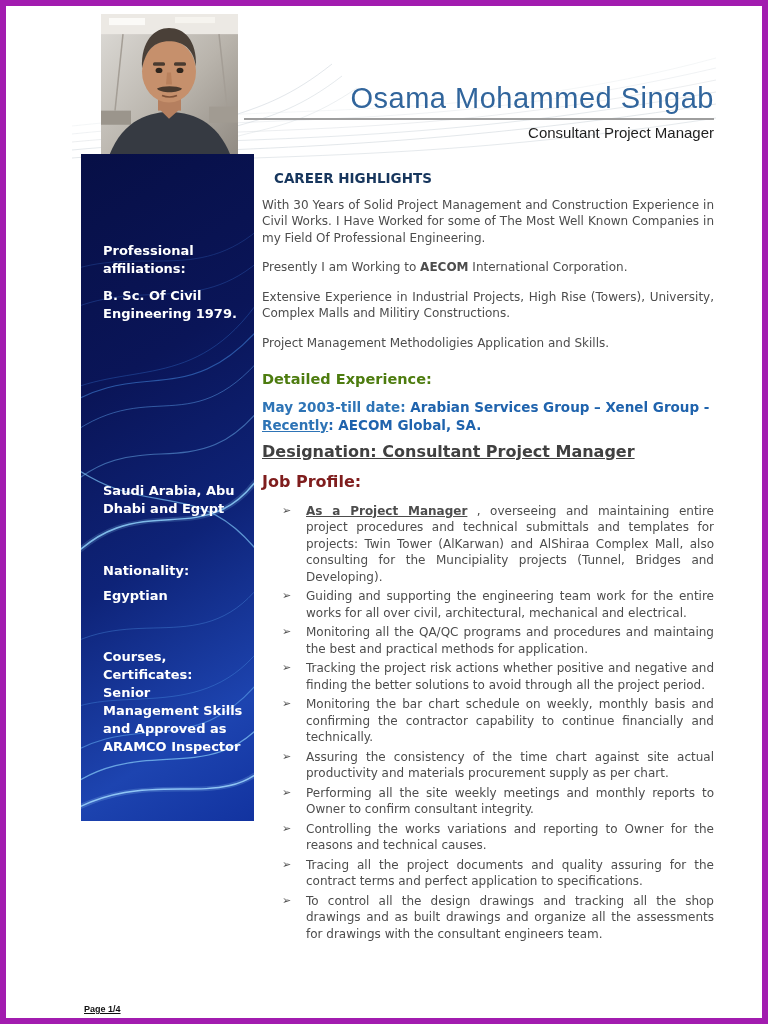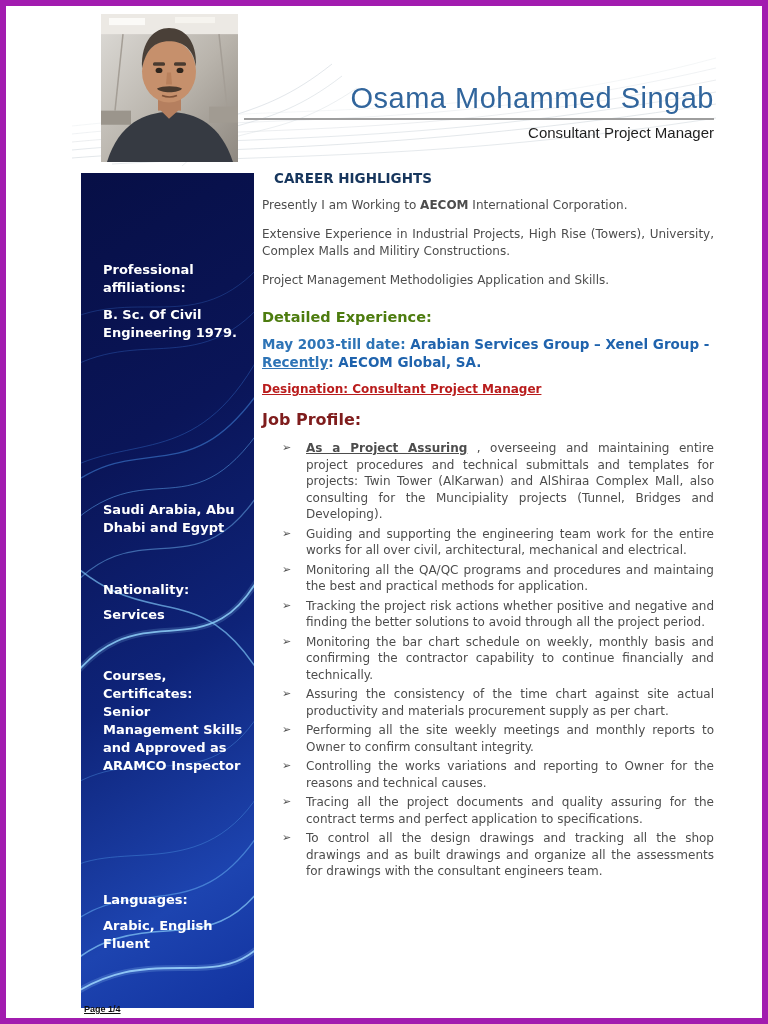--- a/index.html
+++ b/index.html
@@ -11,39 +11,39 @@
   .header-waves{position:absolute;left:66px;top:0;width:644px;height:162px;pointer-events:none;}
   .photo{position:absolute;left:95px;top:8px;width:137px;height:148px;overflow:hidden;background:#b9b4ac;}
   .photo svg{display:block;width:100%;height:100%;}
   .name-wrap{position:absolute;left:238px;top:76px;width:470px;text-align:right;}
   .name{margin:0;font-family:"Liberation Sans",sans-serif;font-weight:400;font-size:29px;
         letter-spacing:.5px;color:#31659c;line-height:32px;}
   .rule{border-bottom:2px solid #9e9e9e;margin:4px 0 4px 0;}
   .subtitle{font-family:"Liberation Sans",sans-serif;font-size:15px;color:#1f1f1f;}
 
   
-  .sidebar{position:absolute;left:75px;top:167px;width:173px;height:835px;overflow:hidden;
+  .sidebar{position:absolute;left:75px;top:148px;width:173px;height:667px;overflow:hidden;
            background:linear-gradient(148deg,#070f46 0%,#0a1558 32%,#0e2378 58%,#1d44b0 84%,#1233a0 100%);}
   .sidebar svg{position:absolute;inset:0;width:100%;height:100%;}
   .side-item{position:absolute;left:22px;width:140px;color:#ffffff;font-weight:700;
              font-size:13px;line-height:18px;}
   .si0{top:88px}.si1{top:133px}.si2{top:283px}.si3{top:328px}.si4{top:408px}
   .si5{top:433px}.si6{top:494px}.si7{top:718px}.si8{top:744px}
 
   
   .main{position:absolute;left:256px;top:158px;width:452px;color:#4d4d4d;
         font-size:12px;line-height:16.5px;}
   .ch-heading{color:#17365d;font-size:13.5px;font-weight:700;margin:6px 0 10px 12px;}
   p.just{text-align:justify;margin:0 0 13px 0;}
   .b{font-weight:700;}
   .de-heading{color:#4d7c0f;font-size:14.5px;font-weight:700;margin:20px 0 10px 0;}
   .period{font-weight:700;font-size:13.5px;line-height:18px;margin:0 0 10px 0;color:#1f63ad;}
   .period .alt{color:#2e74b6;}
   .period .link{color:#2e74b6;text-decoration:underline;cursor:pointer;}
-  .designation{font-weight:700;font-size:12px;color:#b91c1c;text-decoration:underline;margin:0 0 14px 0;}
+  .designation{font-weight:700;font-size:16px;color:#404040;text-decoration:underline;margin:0 0 14px 0;}
   .job-label{font-weight:700;font-size:16px;color:#7f1d1d;margin:0 0 12px 0;}
   ul.bullets{list-style:none;margin:0;padding:0;}
   ul.bullets li{position:relative;padding-left:44px;text-align:justify;margin:0 0 3px 0;}
   .arrow{position:absolute;left:20px;top:0;font-size:11px;color:#4d4d4d;}
   .lead{font-weight:700;text-decoration:underline;}
 
   
   .footer{position:absolute;left:78px;top:998px;font-family:"Liberation Sans",sans-serif;
           font-size:9px;font-weight:700;color:#111;text-decoration:underline;}
 </style>
@@ -117,44 +117,45 @@
       <path d="M-20,760 C50,690 120,770 190,640" stroke="#5b9ee6" stroke-opacity="0.65" stroke-width="1.3"></path>
       <path d="M-20,800 C60,720 130,800 190,700" stroke="#82c4f4" stroke-opacity="0.75" stroke-width="1.6"></path>
       <path d="M-20,830 C70,760 140,830 190,760" stroke="#9fd8ff" stroke-opacity="0.85" stroke-width="1.8"></path>
       <path d="M-20,830 C70,760 140,830 190,760" stroke="#9fd8ff" stroke-opacity="0.2" stroke-width="6"></path>
       <path d="M-20,620 C60,560 130,640 190,520" stroke="#4a8bdc" stroke-opacity="0.45"></path>
     </svg>
     <div class="side-item si0">Professional affiliations:</div>
     <div class="side-item si1">B. Sc. Of Civil Engineering 1979.</div>
     <div class="side-item si3">Saudi Arabia, Abu Dhabi and Egypt</div>
     <div class="side-item si4">Nationality:</div>
-    <div class="side-item si5">Services</div>
+    <div class="side-item si5">Egyptian</div>
     <div class="side-item si6">Courses, Certificates: Senior Management Skills and Approved as ARAMCO Inspector</div>
     <div class="side-item si7">Languages:</div>
     <div class="side-item si8">Arabic, English Fluent</div>
   </aside>
 
   <main class="main">
     <h2 class="ch-heading">CAREER HIGHLIGHTS</h2>
 
+    <p class="just">With 30 Years of Solid Project Management and Construction Experience in Civil Works. I Have Worked for some of The Most Well Known Companies in my Field Of Professional Engineering.</p>
 
     <p class="just"><span>Presently I am Working to </span><span class="b">AECOM</span><span> International Corporation.</span></p>
 
     <p class="just">Extensive Experience in Industrial Projects, High Rise (Towers), University, Complex Malls and Militiry Constructions.</p>
     <p class="just">Project Management Methodoligies Application and Skills.</p>
 
     <h3 class="de-heading">Detailed Experience:</h3>
 
     <div class="period"><span class="alt">May 2003-till date: </span><span>Arabian Services Group – Xenel Group</span><span> - </span><span class="link">Recently</span><span>: </span><span>AECOM Global, SA.</span></div>
 
     <div class="designation">Designation: Consultant Project Manager</div>
     <div class="job-label">Job Profile:</div>
 
     <ul class="bullets">
-      <li><span class="arrow">➢</span><span class="lead">As a Project Assuring</span><span> , overseeing and maintaining entire project procedures and technical submittals and templates for projects: Twin Tower (AlKarwan) and AlShiraa Complex Mall, also consulting for the Muncipiality projects (Tunnel, Bridges and Developing).</span></li>
+      <li><span class="arrow">➢</span><span class="lead">As a Project Manager</span><span> , overseeing and maintaining entire project procedures and technical submittals and templates for projects: Twin Tower (AlKarwan) and AlShiraa Complex Mall, also consulting for the Muncipiality projects (Tunnel, Bridges and Developing).</span></li>
       <li><span class="arrow">➢</span><span class="lead"></span><span>Guiding and supporting the engineering team work for the entire works for all over civil, architectural, mechanical and electrical.</span></li>
       <li><span class="arrow">➢</span><span class="lead"></span><span>Monitoring all the QA/QC programs and procedures and maintaing the best and practical methods for application.</span></li>
       <li><span class="arrow">➢</span><span class="lead"></span><span>Tracking the project risk actions whether positive and negative and finding the better solutions to avoid through all the project period.</span></li>
       <li><span class="arrow">➢</span><span class="lead"></span><span>Monitoring the bar chart schedule on weekly, monthly basis and confirming the contractor capability to continue financially and technically.</span></li>
       <li><span class="arrow">➢</span><span class="lead"></span><span>Assuring the consistency of the time chart against site actual productivity and materials procurement supply as per chart.</span></li>
       <li><span class="arrow">➢</span><span class="lead"></span><span>Performing all the site weekly meetings and monthly reports to Owner to confirm consultant integrity.</span></li>
       <li><span class="arrow">➢</span><span class="lead"></span><span>Controlling the works variations and reporting to Owner for the reasons and technical causes.</span></li>
       <li><span class="arrow">➢</span><span class="lead"></span><span>Tracing all the project documents and quality assuring for the contract terms and perfect application to specifications.</span></li>
       <li><span class="arrow">➢</span><span class="lead"></span><span>To control all the design drawings and tracking all the shop drawings and as built drawings and organize all the assessments for drawings with the consultant engineers team.</span></li>
     </ul>

